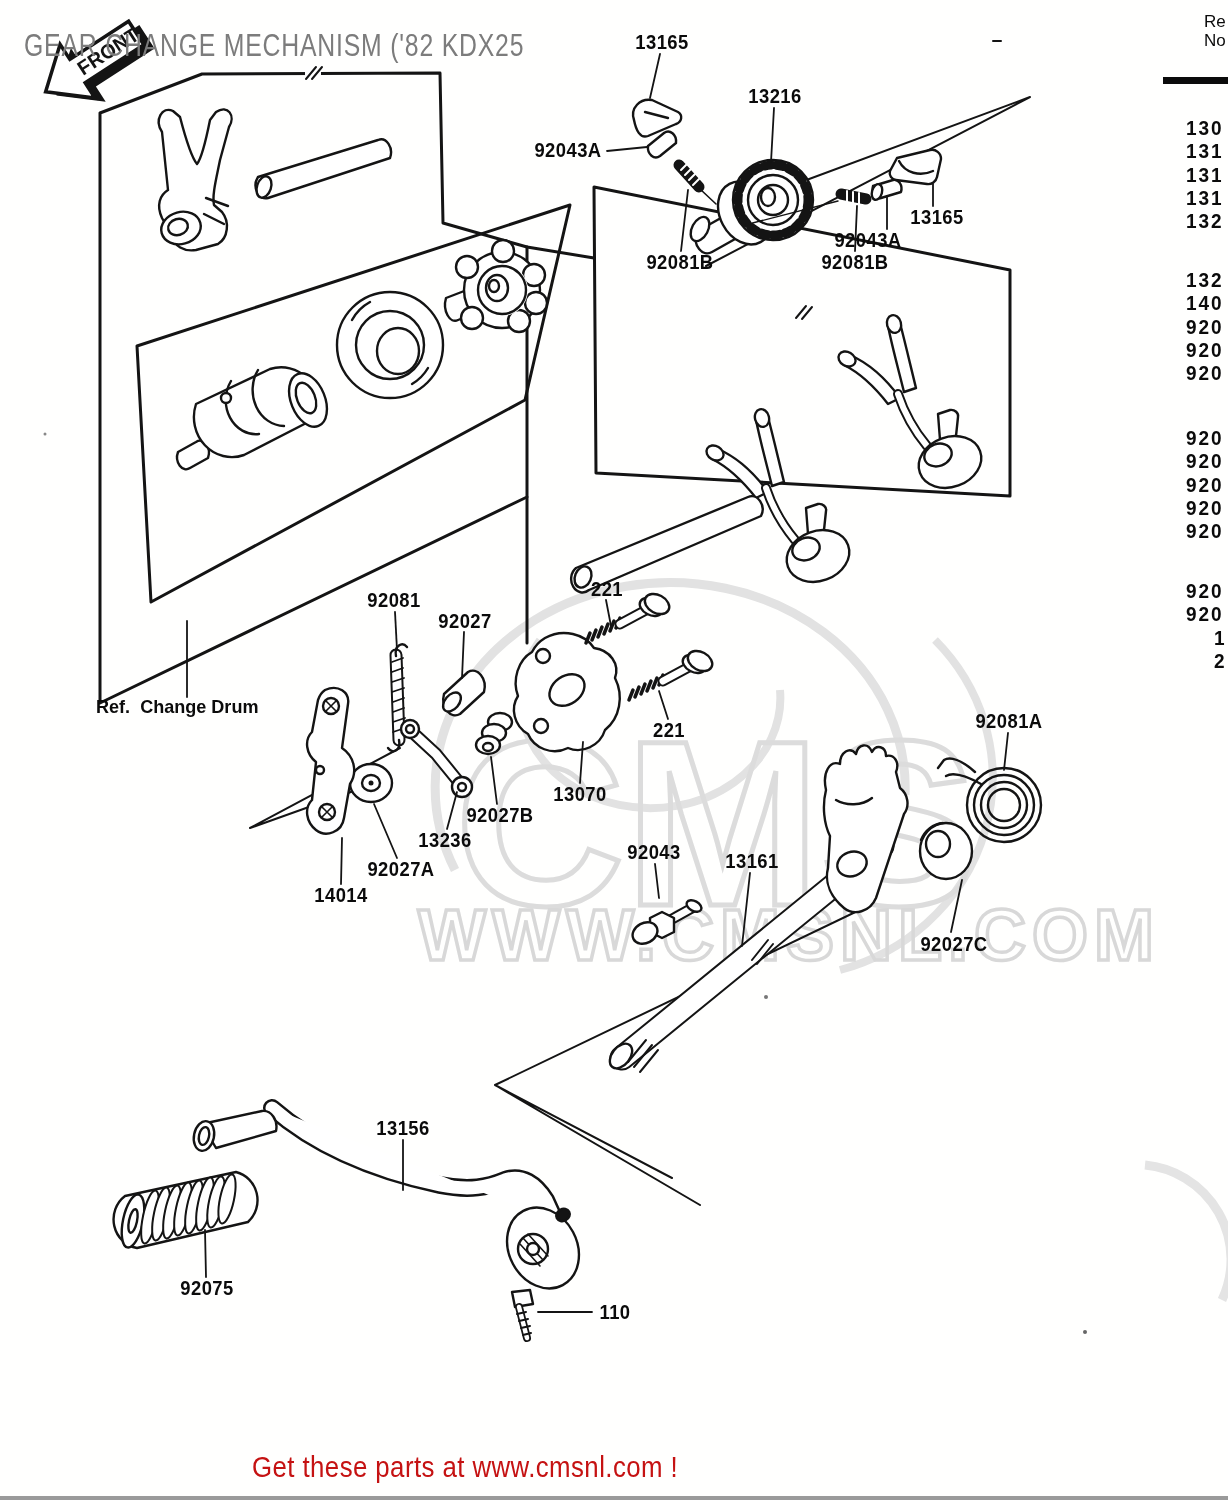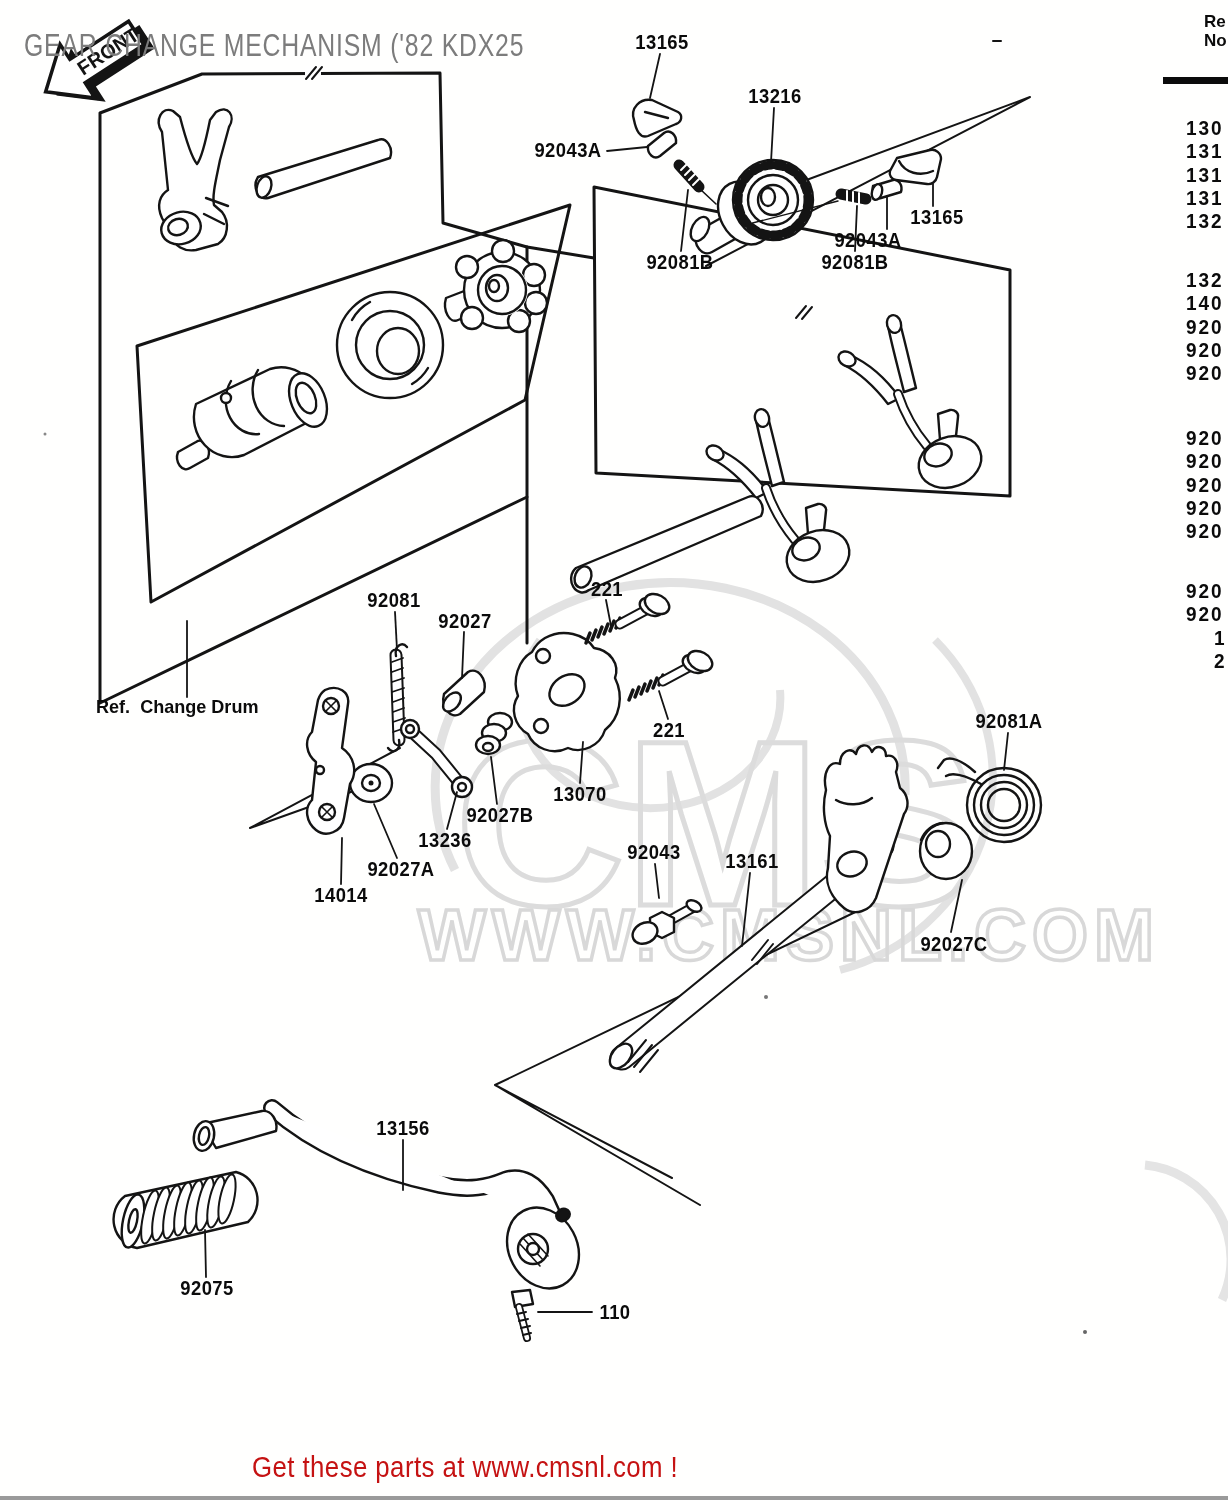--- a/index.html
+++ b/index.html
@@ -8,21 +8,21 @@
   #lineart{position:absolute;left:0;top:0;z-index:2;}
   #page-title{position:absolute;left:24px;top:28px;z-index:4;color:#7c7c7c;
       font-size:31px;font-weight:400;letter-spacing:1px;white-space:nowrap;
       transform:scaleX(0.80);transform-origin:left top;}
   .plabel{position:absolute;z-index:5;color:#0b0b0b;font-weight:bold;font-size:20px;
       letter-spacing:.5px;white-space:nowrap;transform:translate(-50%,-50%) scaleX(0.92);}
   #ref-note{position:absolute;left:96px;top:696px;z-index:5;color:#0b0b0b;font-weight:bold;
       font-size:19px;white-space:pre;transform:scaleX(0.95);transform-origin:left top;}
   
   #ptable{position:absolute;left:0;top:0;width:100%;height:100%;z-index:5;}
-  .thead{position:absolute;left:1204px;color:#0b0b0b;font-weight:bold;font-size:17px;}
+  .thead{position:absolute;left:1204px;color:#0b0b0b;font-weight:normal;font-size:17px;}
   .trow{position:absolute;left:1186px;color:#0b0b0b;font-weight:bold;font-size:20px;
         letter-spacing:2px;white-space:nowrap;transform:scaleX(0.95);transform-origin:left top;}
   .trow.short{left:1214px;}
   #table-rule{position:absolute;left:1163px;top:77px;width:66px;height:7px;background:#0b0b0b;z-index:5;}
   #footer-link{position:absolute;left:252px;top:1450px;z-index:6;color:#c51212;
       font-size:30px;letter-spacing:.5px;white-space:nowrap;transform:scaleX(0.86);
       transform-origin:left top;cursor:pointer;}
   #bottom-bar{position:absolute;left:0;top:1496px;width:1228px;height:4px;background:#9a9a9a;z-index:6;}
 </style>
 </head>

